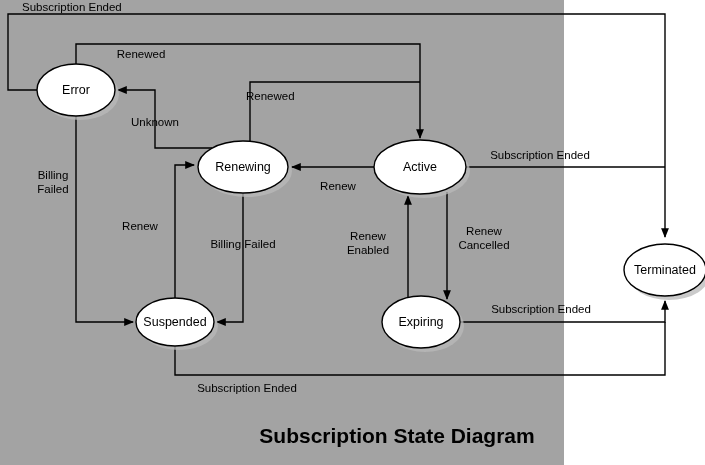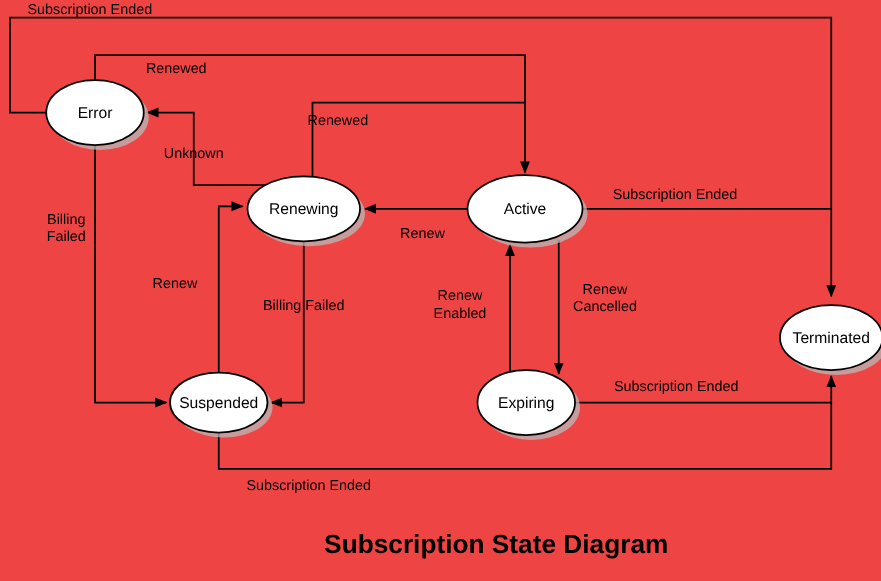--- a/index.html
+++ b/index.html
@@ -9,23 +9,23 @@
     background: #ffffff;
   }
   body {
     width: 705px;
     height: 465px;
     font-family: "Liberation Sans", sans-serif;
     overflow: hidden;
   }
   #diagram-root {
     position: relative;
-    width: 705px;
+    width: 564px;
     height: 465px;
-    background: #ef4444;
+    background: #a3a3a3;
   }
   svg#state-diagram {
     display: block;
     width: 705px;
     height: 465px;
   }
   .edge-line {
     fill: none;
     stroke: #000000;
     stroke-width: 1.4;

